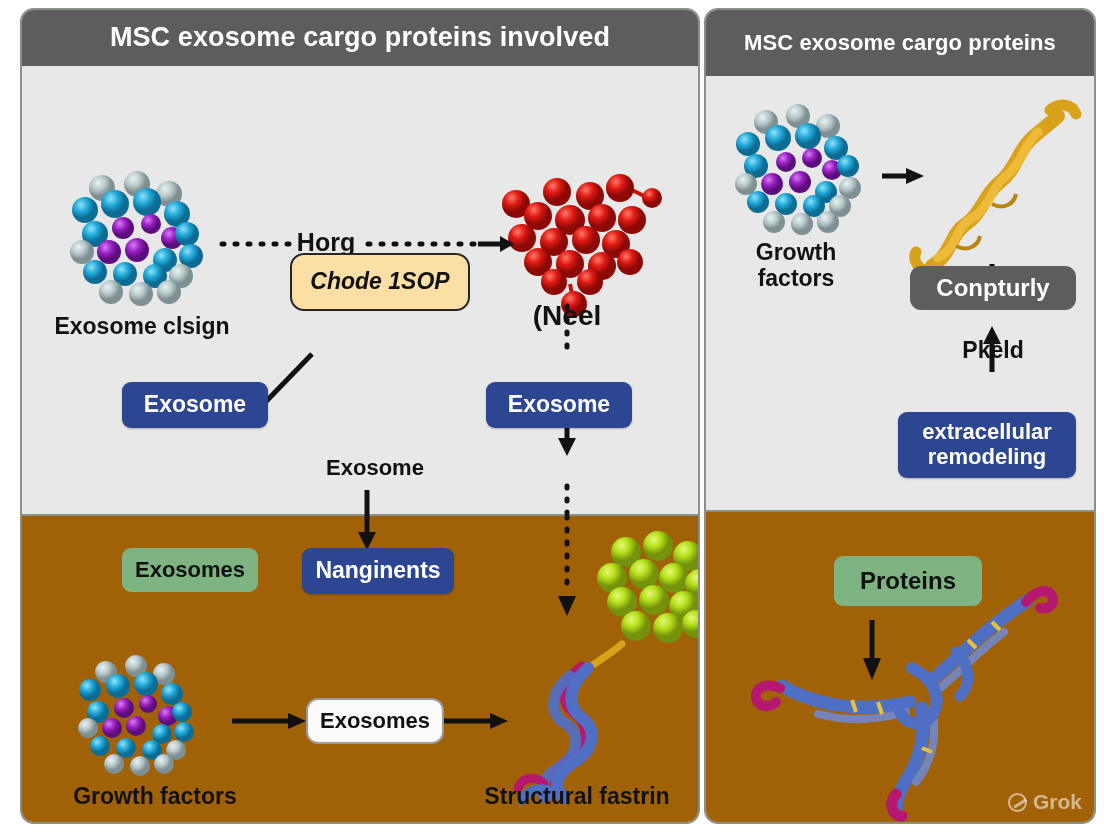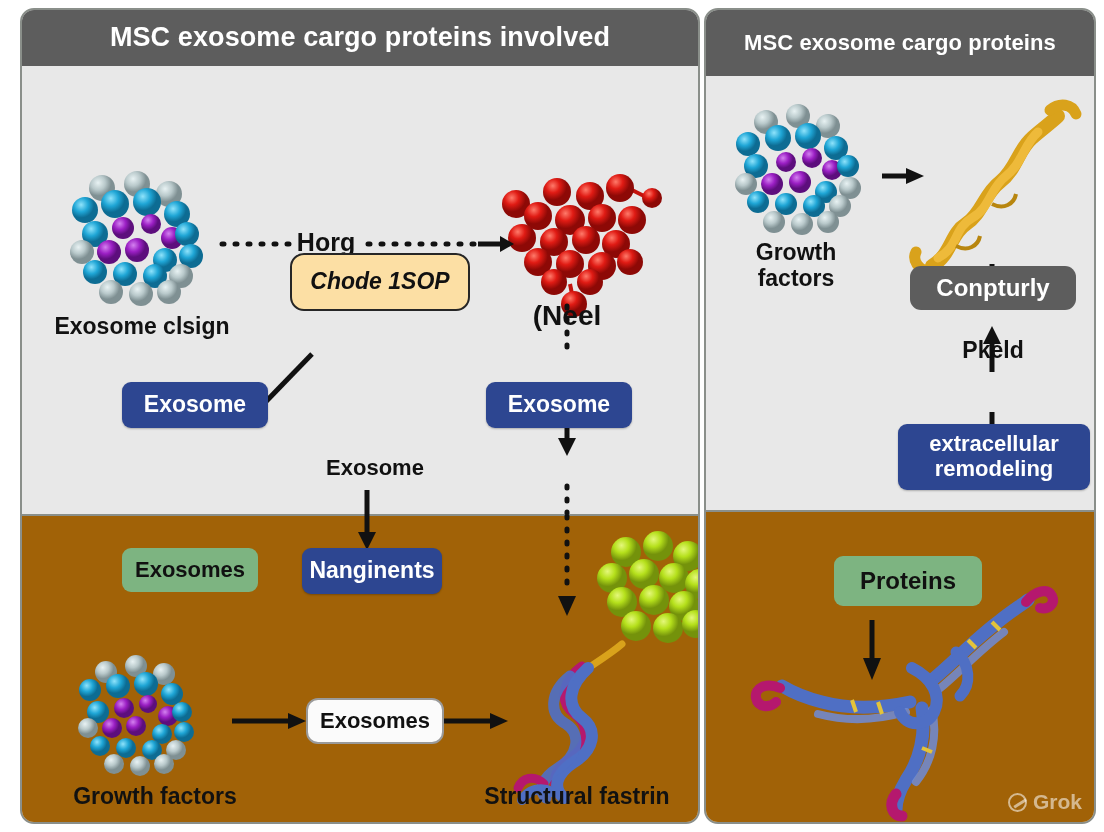--- a/index.html
+++ b/index.html
@@ -324,21 +324,21 @@
                    C534 258 530 272 542 282" stroke="#4f6fc4" stroke-width="12" fill="none" stroke-linecap="round"></path>
           <path d="M548 160 C528 176 526 198 544 208 C560 218 556 240 536 252
                    C520 262 516 274 524 282" stroke="#4f6fc4" stroke-width="11" fill="none" stroke-linecap="round" opacity=".92"></path>
           <path d="M522 268 C512 258 500 262 496 272" stroke="#b5186e" stroke-width="9" fill="none" stroke-linecap="round"></path>
           <path d="M530 276 C518 270 506 274 500 284" stroke="#4f6fc4" stroke-width="10" fill="none" stroke-linecap="round"></path>
         </g>
       </svg>
 
       <div class="pill pill-green" style="left:100px; top:32px; width:136px; height:44px; font-size:22px;">Exosomes</div>
 
-      <div class="pill pill-blue" style="left:280px; top:32px; width:140px; height:46px; font-size:23px;">Nanginents</div>
+      <div class="pill pill-blue" style="left:280px; top:32px; width:152px; height:46px; font-size:23px;">Nanginents</div>
 
       <div class="pill pill-white" style="left:284px; top:182px; width:138px; height:46px; font-size:22px;">Exosomes</div>
 
       <div class="plain-label" style="left:28px; top:268px; width:210px; font-size:23px;">Growth factors</div>
 
       <div class="plain-label" style="left:440px; top:268px; width:230px; font-size:23px;">Structural fastrin</div>
     </div>
 
     <div class="plain-label" style="left:288px; top:446px; width:130px; font-size:22px; z-index:5;">Exosome</div>
   </div>
@@ -411,21 +411,21 @@
       </svg>
 
       <div class="plain-label" style="left:20px; top:164px; width:140px; font-size:23px;">Growth
 factors</div>
 
       <div class="pill pill-gray" style="left:204px; top:174px; width:166px; height:44px; font-size:24px;margin-top:16px;">Conpturly</div>
 
       <div class="plain-label" style="left:236px; top:262px; width:102px; font-size:23px;">Pkeld</div>
 
 
-      <div class="pill pill-blue" style="left:192px; top:348px; width:192px; height:66px; font-size:22px;">extracellular
+      <div class="pill pill-blue" style="left:192px; top:336px; width:178px; height:66px; font-size:22px;">extracellular
 remodeling</div>
     </div>
 
     <div class="zone-green">
 
       <svg class="ov" width="392" height="312">
 
         <g>
           <path d="M166 108 L166 152" stroke="#111" stroke-width="5"></path>
           <path d="M157 146 L166 168 L175 146 Z" fill="#111"></path>

